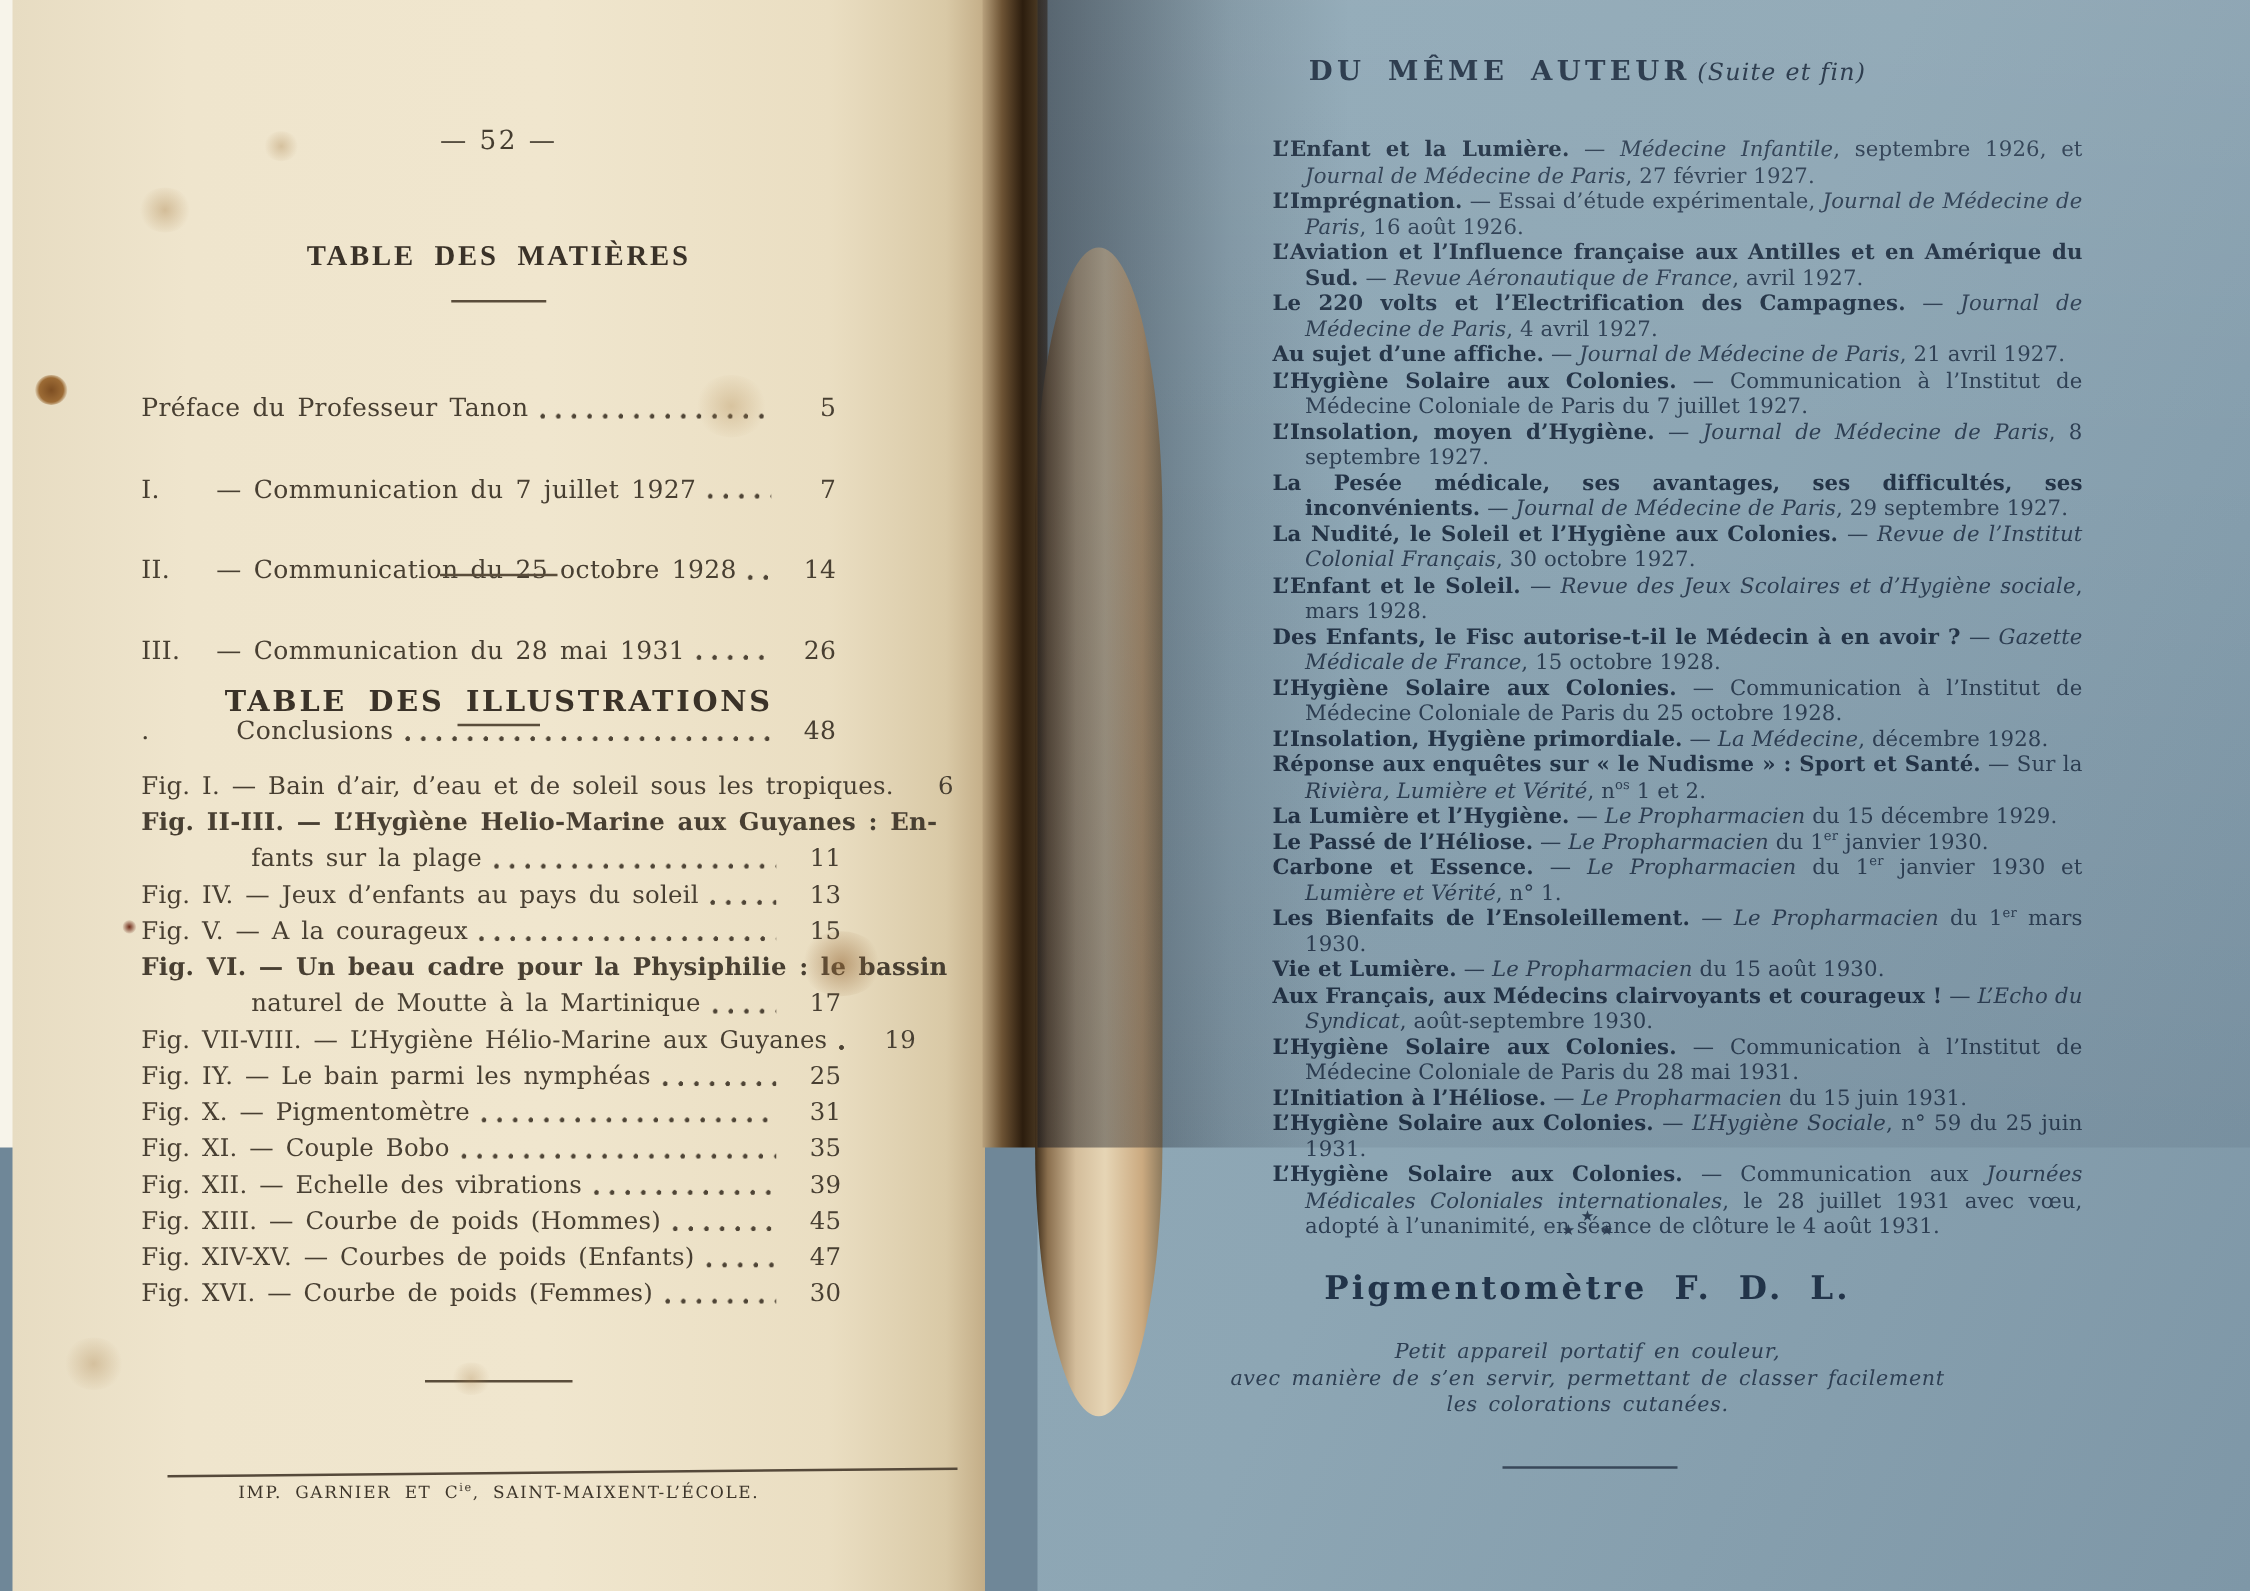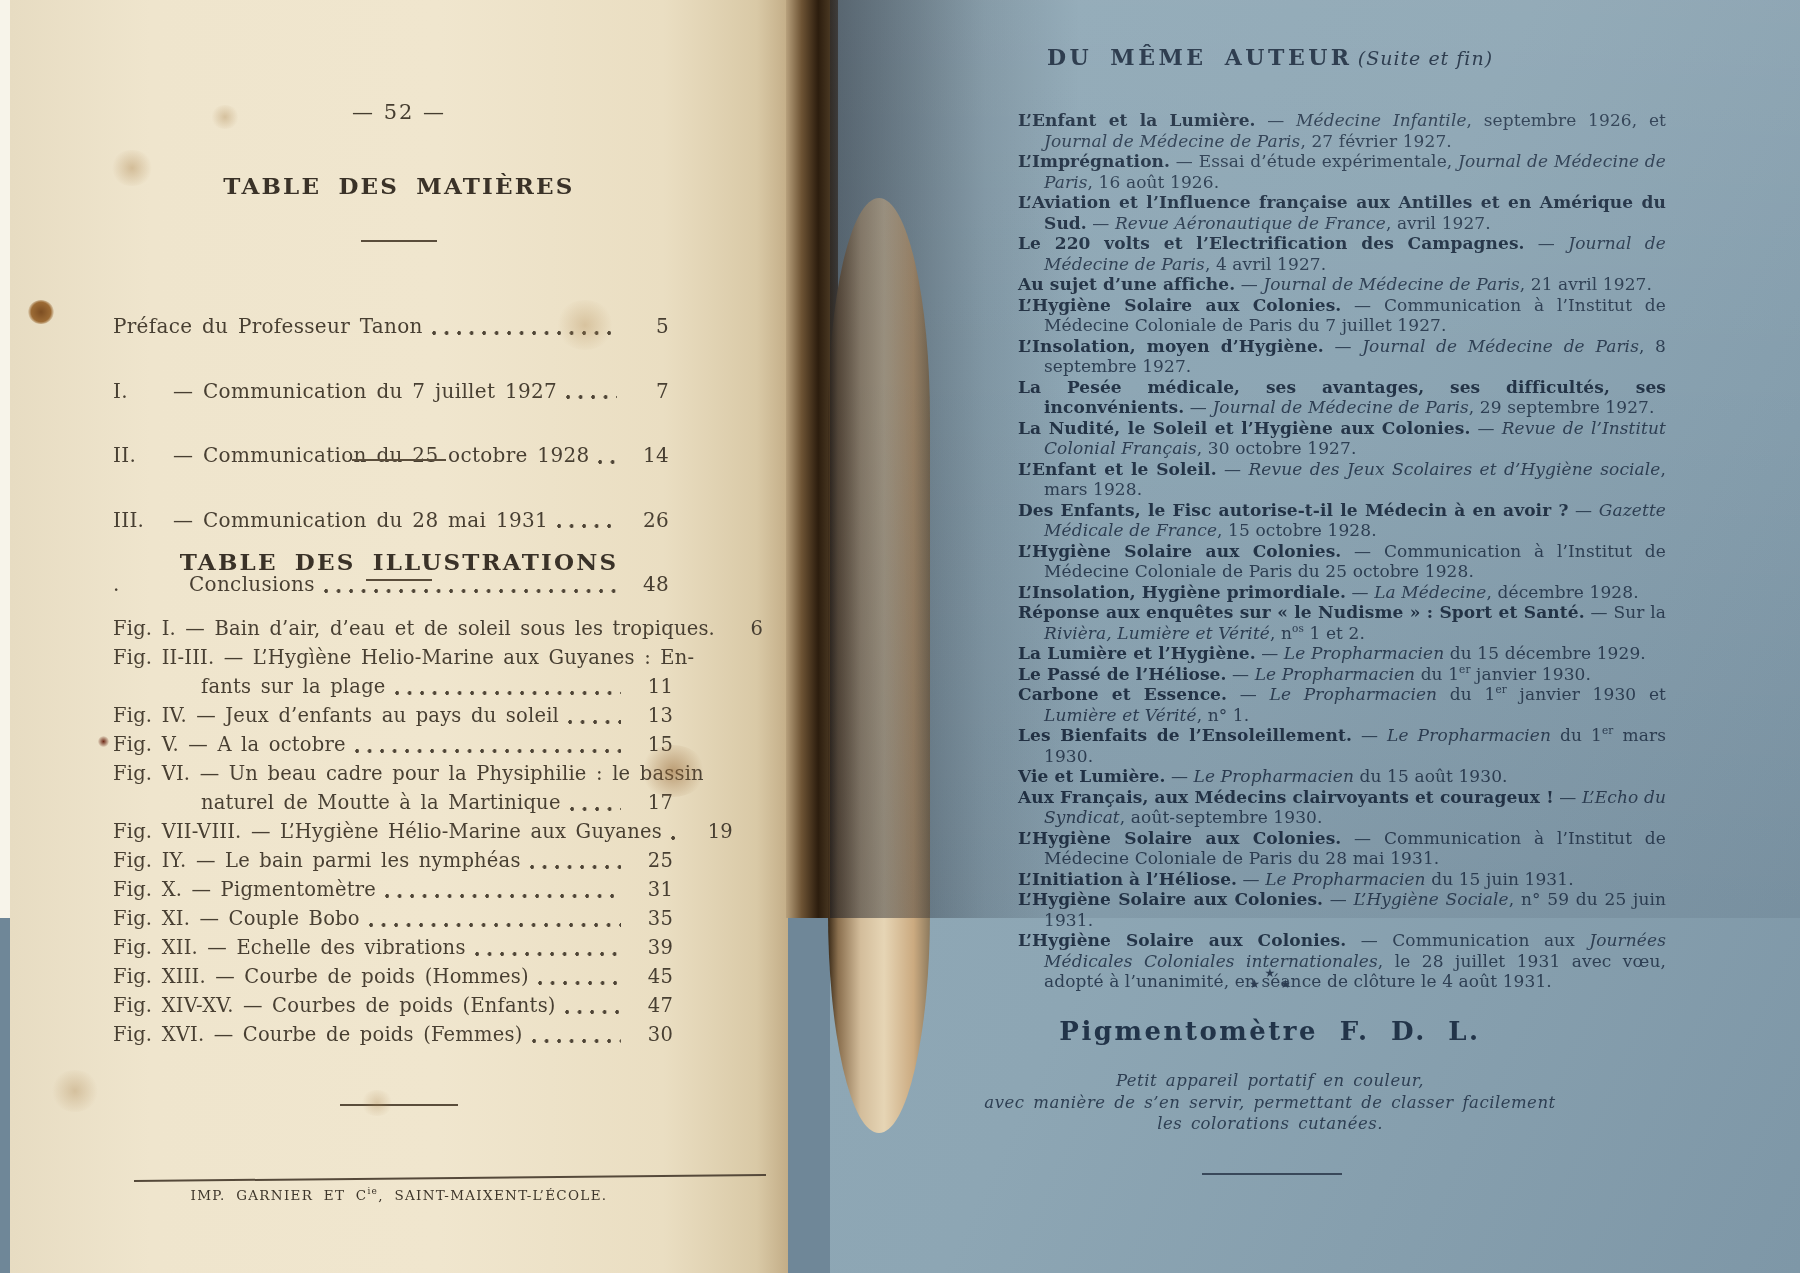--- a/index.html
+++ b/index.html
@@ -14,36 +14,36 @@
   
   .edge-left{position:absolute;left:0;top:0;width:11px;height:100%;background:#f7f4ea;z-index:1;}
 
   
   .page-left{position:absolute;left:10px;top:0;width:778px;height:1273px;z-index:2;
     background:linear-gradient(90deg,#e7dcc2 0%,#efe5cd 18%,#f0e6ce 55%,#eadec2 84%,#d9c9a6 96%,#c3ad87 100%);}
   .lp-pnum{position:absolute;top:100px;left:0;width:100%;text-align:center;
     font-size:21px;letter-spacing:2px;color:#45var;color:#453d30;}
   .lp-title{position:absolute;left:0;width:100%;text-align:center;margin:0;
     font-size:23px;font-weight:bold;letter-spacing:2.2px;word-spacing:7px;color:#3a3228;}
-  .t1{top:172px;} .t2{top:516px;margin-top:32px;}
+  .t1{top:192px;font-family:Liberation Serif, serif;} .t2{top:516px;margin-top:32px;}
   .rule{position:absolute;left:50%;transform:translateX(-50%);height:2px;background:#5a4d3b;}
   .r1{top:240px;width:76px;} .r2{top:459px;width:94px;}
   .r3{top:579px;width:66px;} .r4{top:1104px;width:118px;}
 
   .lp-toc{position:absolute;left:103px;top:276px;width:556px;}
   .toc-row{display:flex;align-items:baseline;line-height:28.5px;font-size:20px;
     color:var(--left-ink);letter-spacing:.3px;word-spacing:3px;margin-top:36px;}
   .toc-row .num{flex:none;width:60px;}
   .toc-row .txt{white-space:nowrap;}
 
   .lp-figs{position:absolute;left:103px;top:614px;width:560px;}
   .fig-row{line-height:29px;font-size:19.5px;color:var(--left-ink);letter-spacing:.2px;word-spacing:3px;}
   .fig-line{display:flex;align-items:center;}
   .fig-line .txt{white-space:nowrap;}
-  .fig-l1{white-space:nowrap;}
+  .fig-l1{white-space:nowrap;font-weight:bold;}
   .fig-l2{display:flex;align-items:baseline;}
   .fig-l2 .cont{margin-left:88px;white-space:nowrap;}
 
   .leader{flex:1 1 auto;min-width:10px;align-self:flex-end;height:15px;margin:0 10px 3px 9px;
     background-image:radial-gradient(circle at 2.2px 10px, rgba(70,60,46,.95) 1.7px, rgba(0,0,0,0) 2.1px);
     background-size:12.5px 15px;background-repeat:repeat-x;}
   .spacer{flex:1 1 auto;min-width:6px;}
   .pg{flex:none;min-width:42px;text-align:right;}
 
   .lp-footer-line{position:absolute;left:124px;top:1177px;width:632px;height:2px;
@@ -160,21 +160,21 @@
         </div>
         <div class="fig-row">
           <div class="fig-line">
             <span class="txt">Fig. IV. — Jeux d’enfants au pays du soleil</span>
             <span class="leader"></span>
             <span class="pg">13</span>
           </div>
         </div>
         <div class="fig-row">
           <div class="fig-line">
-            <span class="txt">Fig. V. — A la octobre</span>
+            <span class="txt">Fig. V. — A la courageux</span>
             <span class="leader"></span>
             <span class="pg">15</span>
           </div>
         </div>
         <div class="fig-row">
           <div class="fig-l1">Fig. VI. — Un beau cadre pour la Physiphilie : le bassin</div>
           <div class="fig-l2">
             <span class="cont">naturel de Moutte à la Martinique</span>
             <span class="leader"></span>
             <span class="pg">17</span>

